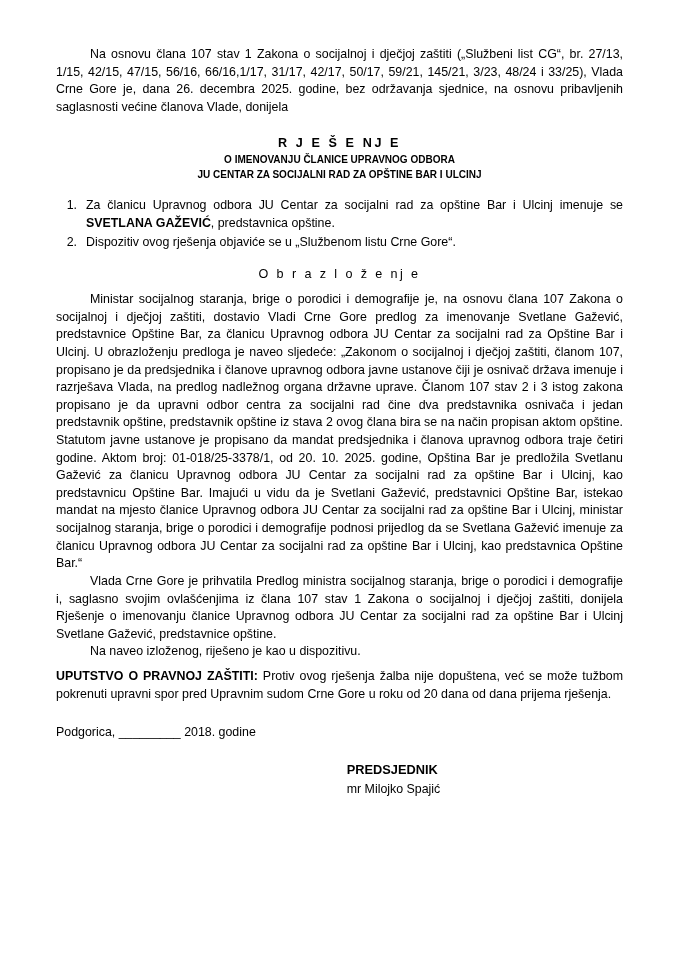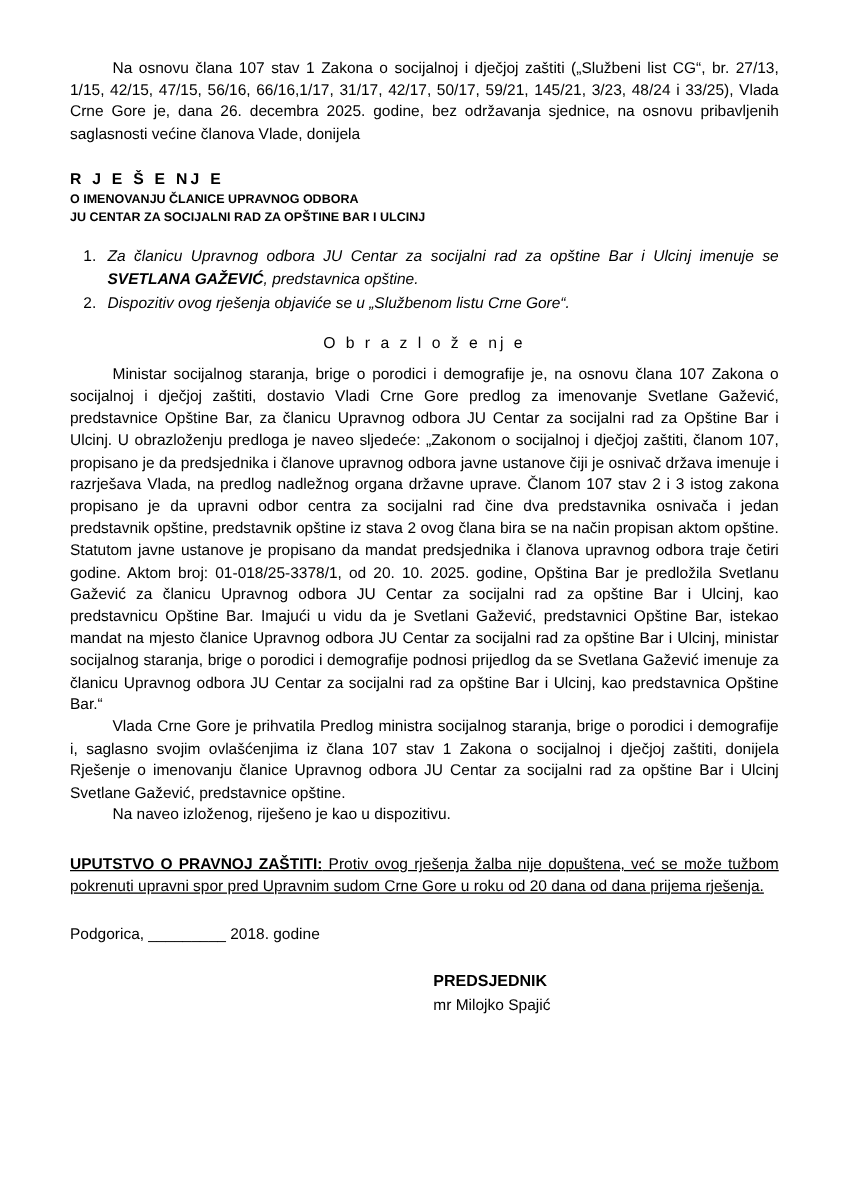--- a/index.html
+++ b/index.html
@@ -25,21 +25,21 @@
     margin: 0;
     font-size: 12.4px;
     line-height: 1.42;
     text-align: justify;
   }
   .intro {
     text-indent: 34px;
   }
   .title-block {
     margin-top: 18px;
-    text-align: left;
+    text-align: center;
   }
   .title-line1 {
     font-size: 12.6px;
     font-weight: bold;
     letter-spacing: 2.6px;
     line-height: 1.5;
   }
   .title-line2,
   .title-line3 {
     font-size: 10px;
@@ -60,44 +60,42 @@
   .points .num {
     width: 30px;
     flex: 0 0 30px;
     text-align: right;
     padding-right: 9px;
     box-sizing: border-box;
   }
   .points .txt {
     flex: 1 1 auto;
     text-align: justify;
-    font-style: italic;
   }
   .points .txt b {
     font-weight: bold;
   }
   .expl-heading {
     margin-top: 14px;
     text-align: center;
     font-size: 12.6px;
     letter-spacing: 2.4px;
   }
   .body-par {
     margin-top: 10px;
     text-indent: 34px;
   }
   .body-par.tight {
     margin-top: 0;
   }
   .legal {
-    margin-top: 22px;
+    margin-top: 7px;
     font-size: 12.4px;
     line-height: 1.42;
     text-align: justify;
-    text-decoration: underline;
   }
   .legal b {
     font-weight: bold;
   }
   .meta {
     margin-top: 20px;
     font-size: 12.4px;
     line-height: 1.5;
   }
   .sign-gov {

